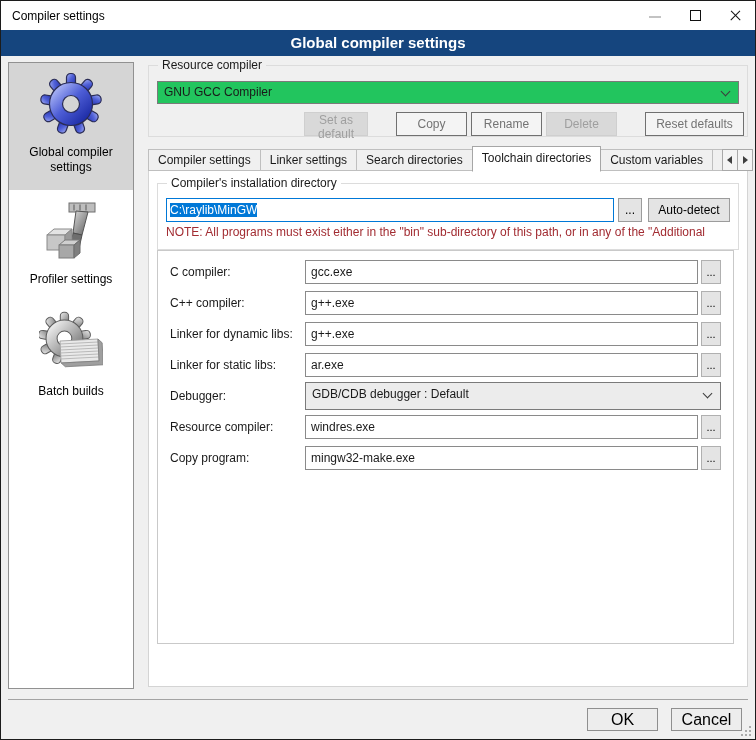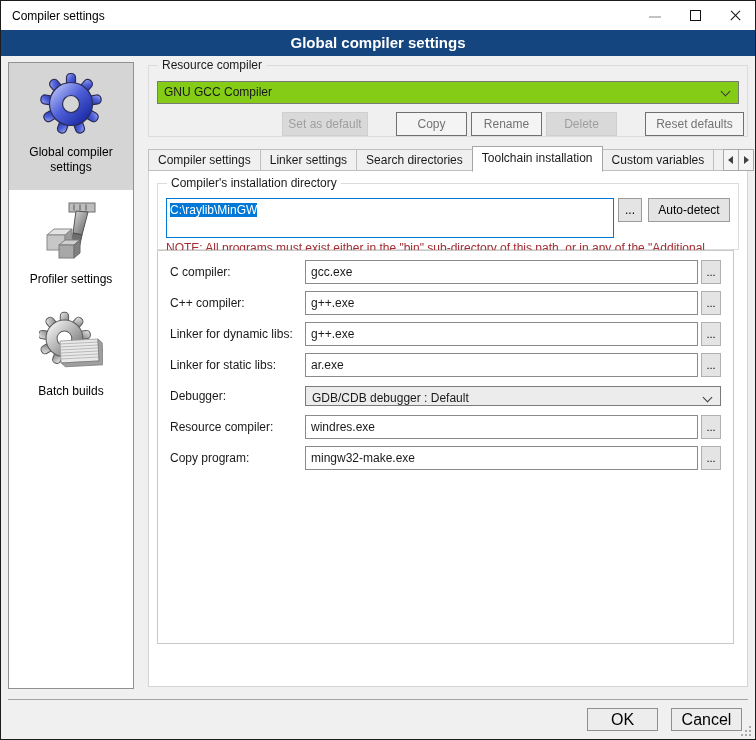--- a/index.html
+++ b/index.html
@@ -30,62 +30,62 @@
   .side-item { padding:9px 4px 15px; cursor:default; }
   .side-item.selected { background:#d5d5d5; }
   .side-item svg { display:block; margin:0 auto; }
   .side-item .lbl { margin-top:9px; text-align:center; line-height:15px; color:#000; }
 
   
   .grp { position:absolute; border:1px solid #dcdcdc; }
   .grp-label { position:absolute; top:-8px; left:9px; background:#f0f0f0; padding:0 4px; }
   .grp1 { left:147px; top:9px; width:600px; height:72px; }
 
-  .combo { position:relative; background:#84cc16; border:1px solid #7a7a7a; height:23px; line-height:21px; padding:0 24px 0 6px; white-space:nowrap; overflow:hidden; }
+  .combo { position:relative; background:#22c55e; border:1px solid #7a7a7a; height:23px; line-height:21px; padding:0 24px 0 6px; white-space:nowrap; overflow:hidden; }
   .combo-main { margin:15px 8px 0; }
   .chev { position:absolute; right:9px; top:6px; width:7px; height:7px; border-right:1.4px solid #3c3c3c; border-bottom:1.4px solid #3c3c3c; transform:rotate(45deg) scaleY(1); }
 
   .btnrow { display:flex; justify-content:flex-end; margin-top:8px; padding-right:3px; }
   .pbtn { height:24px; font-family:inherit; font-size:12px; background:#f4f4f4; border:1px solid #707070; color:#737373; }
   .pbtn:disabled { background:#d9d9d9; border-color:#cfcfcf; color:#9f9f9f; }
-  .w-setdef { width:86px; } .w-copy { width:71px; margin-left:28px; } .w-ren { width:71px; margin-left:4px; }
+  .w-setdef { width:64px; } .w-copy { width:71px; margin-left:28px; } .w-ren { width:71px; margin-left:4px; }
   .w-del { width:71px; margin-left:4px; } .w-reset { width:99px; margin-left:28px; }
 
   
   .tabbar { position:absolute; left:147px; top:88px; width:600px; height:27px; display:flex; align-items:flex-end; z-index:2; }
   .tab { height:22px; line-height:21px; padding:0 9px; background:#f0f0f0; border:1px solid #bfbfbf; margin-right:-1px; white-space:nowrap; cursor:default; }
   .tab.active { height:26px; line-height:23px; background:#fff; border-color:#a6a6a6; border-bottom:1px solid #fff; margin-bottom:-1px; position:relative; z-index:4; }
   .tab.clip { width:39px; overflow:hidden; padding-right:0; }
   .tabarrows { display:flex; height:22px; }
   .arrbtn { width:16px; height:22px; background:#f4f4f4; border:1px solid #a9a9a9; margin-right:-1px; position:relative; }
   .tri-l { position:absolute; left:4px; top:6px; width:0; height:0; border-top:4.5px solid transparent; border-bottom:4.5px solid transparent; border-right:5px solid #404040; }
   .tri-r { position:absolute; left:5px; top:6px; width:0; height:0; border-top:4.5px solid transparent; border-bottom:4.5px solid transparent; border-left:5px solid #404040; }
 
   
   .tabpage { position:absolute; left:147px; top:114px; width:600px; height:517px; background:#fff; border:1px solid #d4d4d4; z-index:1; }
 
   .grp2 { position:relative; margin:12px 8px 0; height:67px; border:1px solid #dcdcdc; }
   .grp2 .grp-label { background:#fff; }
-  .dirrow { display:flex; margin:14px 8px 3px; height:40px; }
+  .dirrow { display:flex; margin:14px 8px 3px; height:24px; }
   .dirinput { flex:1; background:#fff; border:1px solid #0078d7; padding:2px 3px; line-height:18px; white-space:nowrap; overflow:hidden; }
   .dirinput .sel { background:#0078d7; color:#fff; }
   .sbtn { height:24px; font-family:inherit; font-size:12px; background:#e4e4e4; border:1px solid #9c9c9c; color:#000; }
   .w-browse { width:24px; margin-left:4px; } .w-auto { width:82px; margin-left:6px; }
   .note { margin:1px 8px 12px; color:#a22c32; white-space:nowrap; overflow:hidden; }
 
   
   .subtabbar { position:relative; display:flex; align-items:flex-end; height:26px; margin:9px 0 0 8px; z-index:2; }
   .stab { height:21px; line-height:20px; padding:0 10px; background:#f3f3f3; border:1px solid #c6c6c6; margin-right:-1px; white-space:nowrap; cursor:default; }
   .stab.active { height:25px; line-height:22px; background:#fff; border-color:#adadad; border-bottom:1px solid #fff; margin-bottom:-1px; position:relative; z-index:4; }
   .subpanel { position:relative; margin:0 13px 0 8px; height:394px; background:#fff; border:1px solid #c9c9c9; padding:9px 12px; z-index:1; }
 
   .frow { display:flex; align-items:center; height:24px; margin-bottom:7px; }
   .flabel { width:135px; flex:none; }
   .finput { flex:1; background:#fff; border:1px solid #8a8a8a; height:24px; line-height:22px; padding:0 5px; white-space:nowrap; overflow:hidden; }
-  .fcombo { flex:1; position:relative; background:#ececec; border:1px solid #7a7a7a; height:20px; line-height:22px; padding:0 6px 0 6px; white-space:nowrap; overflow:hidden; }
+  .fcombo { flex:1; position:relative; background:#ececec; border:1px solid #7a7a7a; height:28px; line-height:22px; padding:0 6px 0 6px; white-space:nowrap; overflow:hidden; }
   .fcombo .chev { top:7px; }
   .fbrowse { width:20px; flex:none; height:24px; margin-left:3px; font-family:inherit; font-size:11px; background:#e4e4e4; border:1px solid #b0b0b0; color:#000; }
 
   
   .divider { position:absolute; left:7px; right:7px; top:643px; height:1px; background:#a3a3a3; }
   .okbtn, .cancelbtn { position:absolute; top:652px; width:71px; height:23px; font-family:inherit; font-size:16px; background:#ededed; border:1px solid #8f8f8f; color:#000; }
   .okbtn { right:97px; } .cancelbtn { right:13px; }
   .grip { position:absolute; right:4px; bottom:3px; width:10px; height:10px; }
   .grip i { position:absolute; width:2px; height:2px; background:#ababab; }
   .g1{right:0;bottom:0}.g2{right:0;bottom:4px}.g3{right:0;bottom:8px}.g4{right:4px;bottom:0}.g5{right:4px;bottom:4px}.g6{right:8px;bottom:0}
@@ -220,21 +220,21 @@
         <button class="pbtn w-ren">Rename</button>
         <button class="pbtn w-del" disabled="">Delete</button>
         <button class="pbtn w-reset">Reset defaults</button>
       </div>
     </div>
 
     <div class="tabbar">
       <div class="tab">Compiler settings</div>
       <div class="tab">Linker settings</div>
       <div class="tab">Search directories</div>
-      <div class="tab active">Toolchain installation</div>
+      <div class="tab active">Toolchain directories</div>
       <div class="tab">Custom variables</div>
       <div class="tab clip">Build options</div>
       <div class="tabarrows">
         <div class="arrbtn">
             <span class="tri-l"></span>
           </div>
         <div class="arrbtn">
             <span class="tri-r"></span>
           </div>
       </div>

